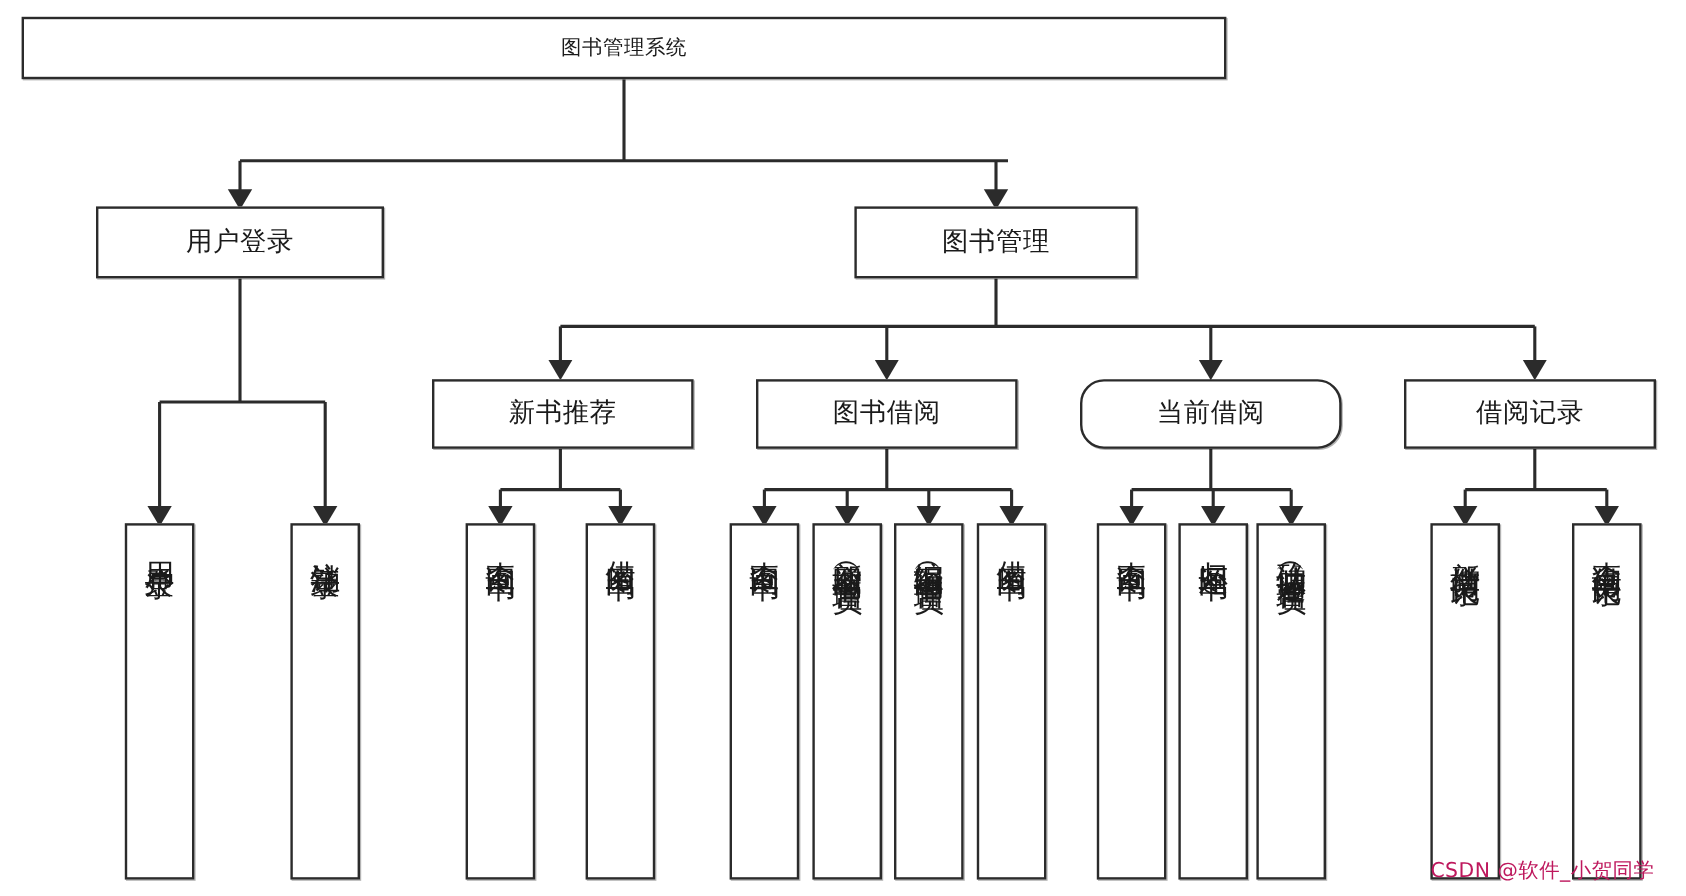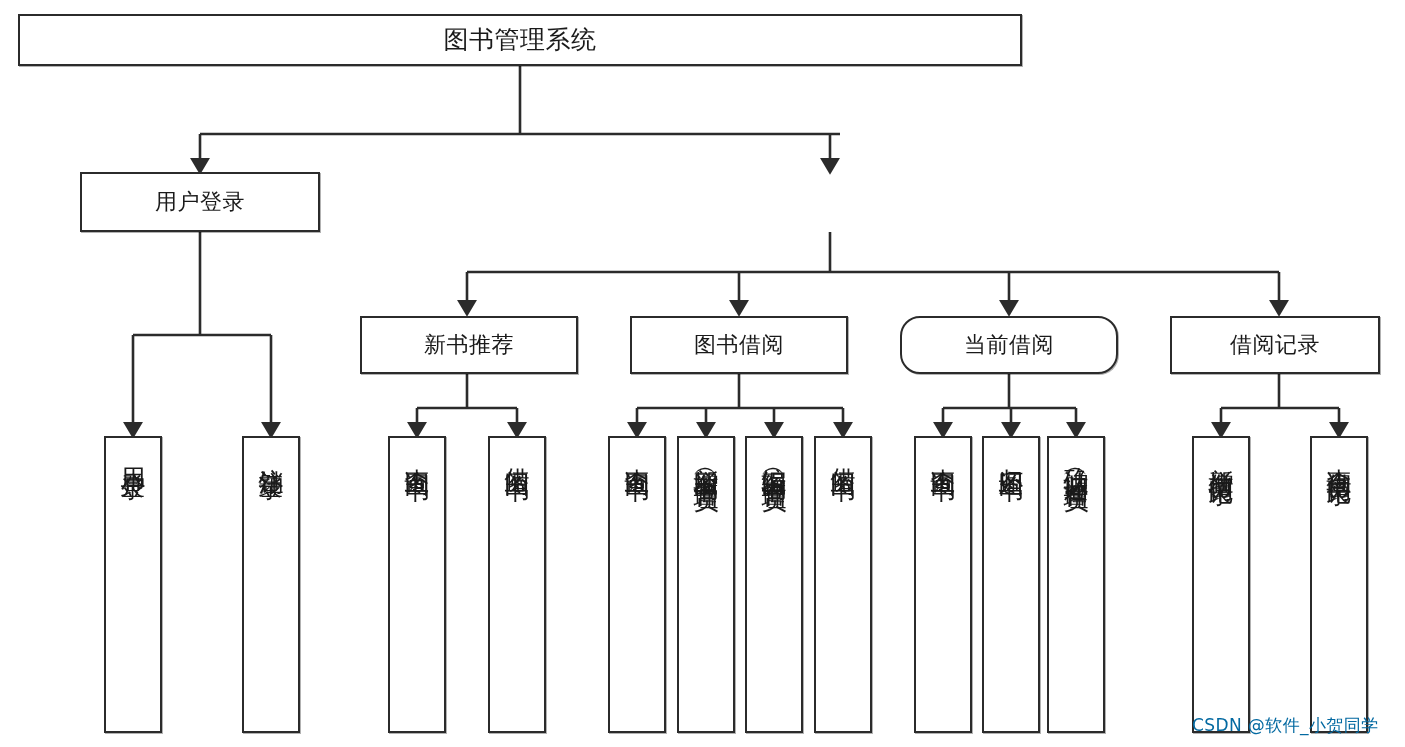--- a/index.html
+++ b/index.html
@@ -42,42 +42,42 @@
     text-align: center;
     line-height: 1.18;
     letter-spacing: 0.5px;
   }
   
   .node.horiz .label {
     font-size: 22px;
     white-space: nowrap;
   }
   .node.root .label {
-    font-size: 25px;
+    font-size: 17px;
   }
   
   .node.vert {
     align-items: flex-start;
     justify-content: center;
     padding-top: 10px;
   }
   .node.vert .label {
     writing-mode: vertical-rl;
     text-orientation: upright;
     font-size: 25px;
     line-height: 1.08;
     letter-spacing: 3px;
     white-space: nowrap;
   }
   #watermark {
     position: absolute;
     left: 1192px;
     top: 714px;
     font-size: 17px;
-    color: #0369a1;
+    color: #be185d;
     white-space: nowrap;
     letter-spacing: 0.4px;
     font-family: "DejaVu Sans", "Liberation Sans", sans-serif;
   }
 </style>
 </head>
 <body>
 
 <div id="diagram-root">
 
@@ -131,20 +131,23 @@
     </g>
   </svg>
 
   <div class="node horiz root" style="left:18px; top:14px; width:1004px; height:52px;">
     <span class="label">图书管理系统</span>
   </div>
 
   <div class="node horiz" style="left:80px; top:172px; width:240px; height:60px;">
     <span class="label">用户登录</span>
   </div>
+  <div class="node horiz" style="left:712px; top:172px; width:236px; height:60px;">
+    <span class="label">图书管理</span>
+  </div>
 
   <div class="node horiz" style="left:360px; top:316px; width:218px; height:58px;align-items:center;">
     <span class="label">新书推荐</span>
   </div>
   <div class="node horiz" style="left:630px; top:316px; width:218px; height:58px;align-items:center;">
     <span class="label">图书借阅</span>
   </div>
   <div class="node horiz" style="left:900px; top:316px; width:218px; height:58px;border-radius:20px;">
     <span class="label">当前借阅</span>
   </div>

